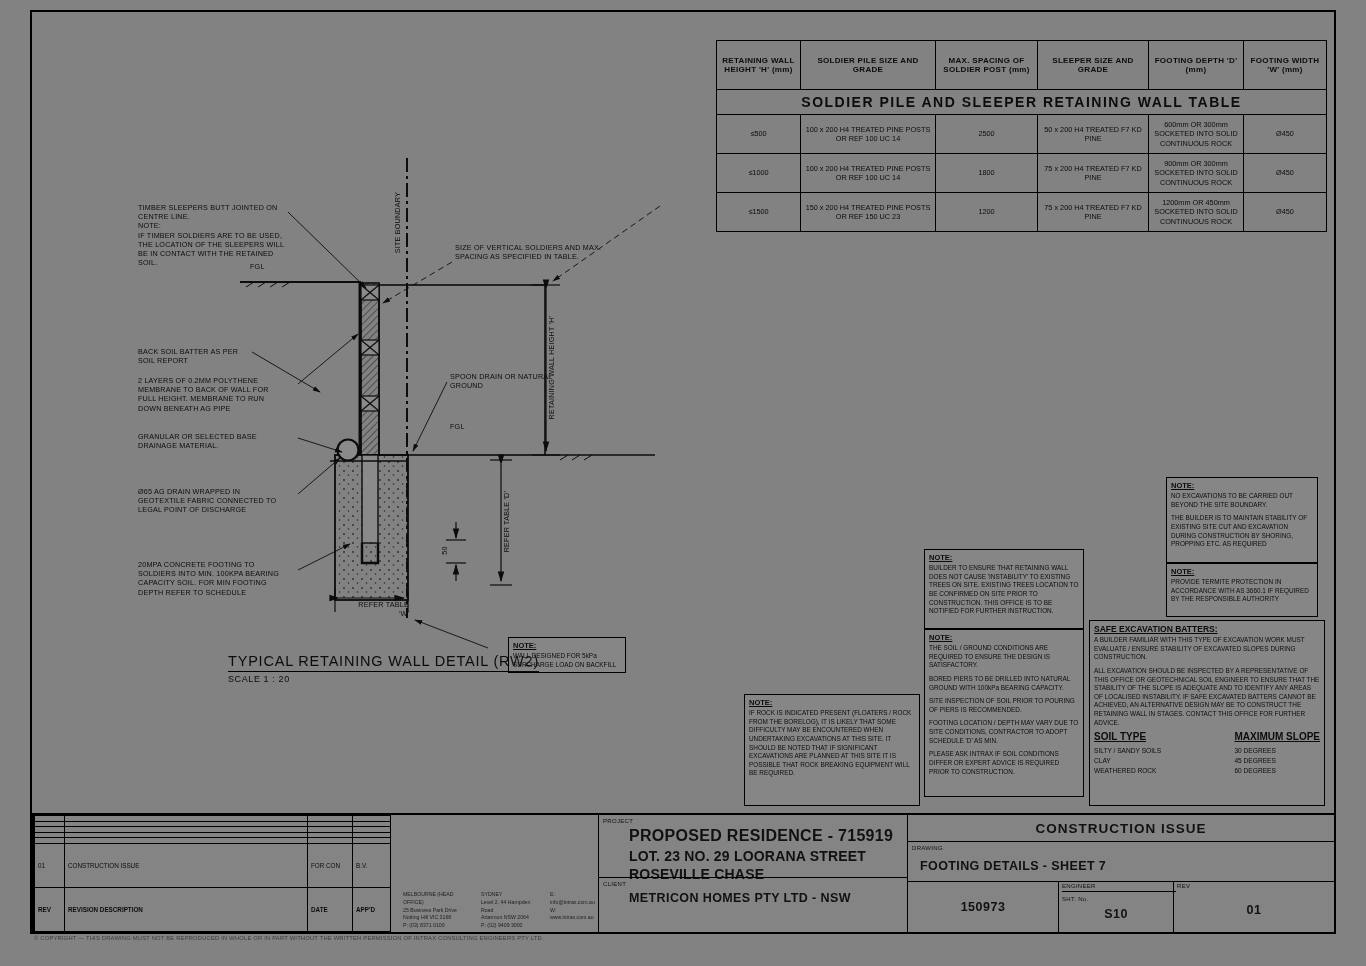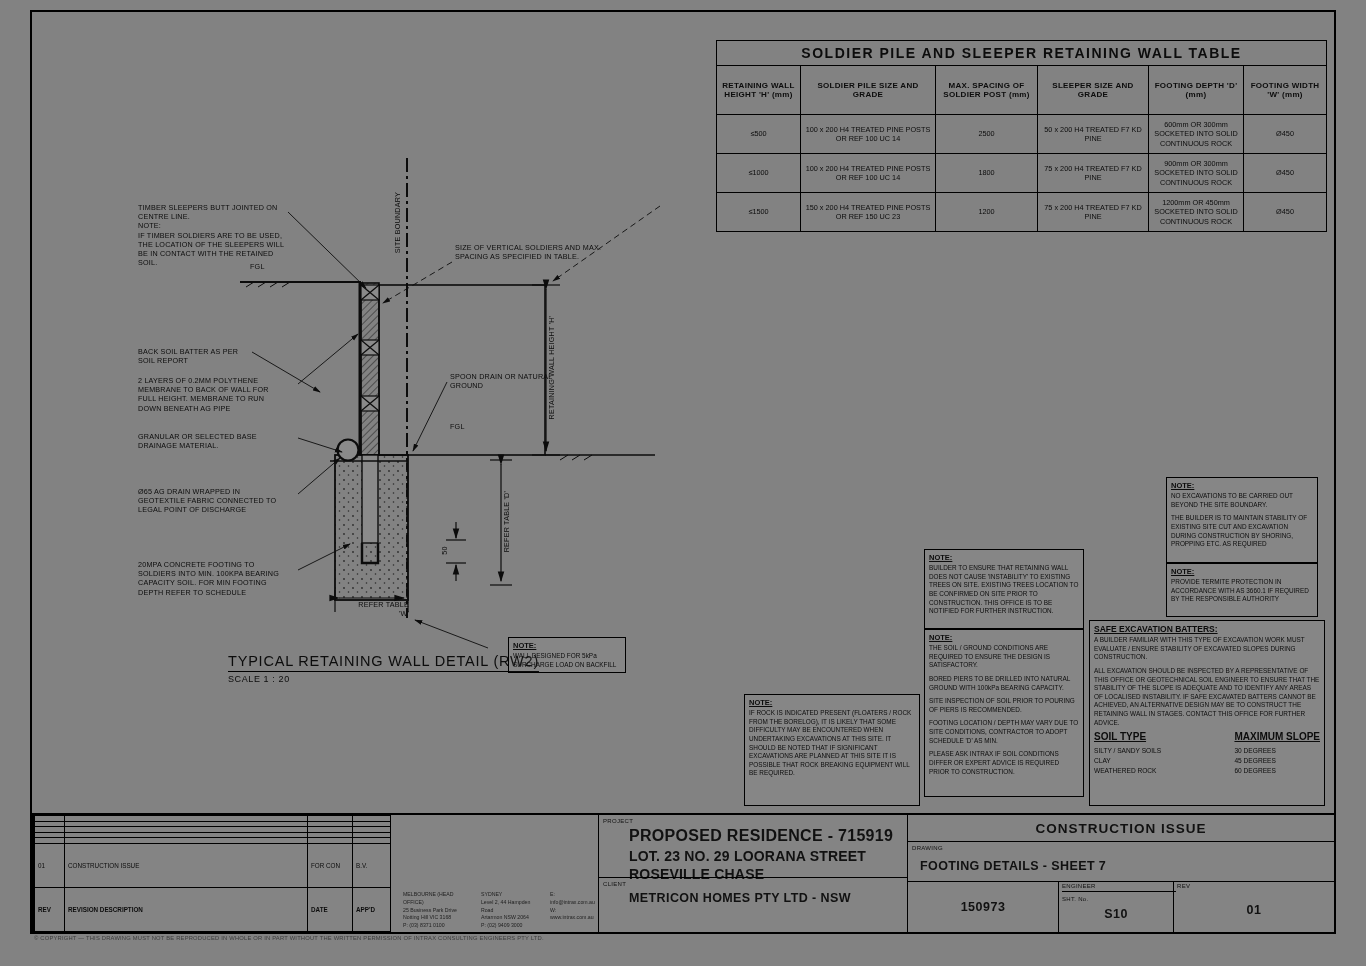--- a/index.html
+++ b/index.html
@@ -184,30 +184,30 @@
   <colgroup>
       <col style="width:84px">
       <col style="width:135px">
       <col style="width:102px">
       <col style="width:111px">
       <col style="width:95px">
       <col style="width:83px">
     </colgroup>
   <tbody>
       <tr>
-        <td class="rw-title" colspan="6">SOLDIER PILE AND SLEEPER RETAINING WALL TABLE</td>
-      </tr>
-  <tr>
     <td class="rw-head">RETAINING WALL HEIGHT 'H' (mm)</td>
     <td class="rw-head">SOLDIER PILE SIZE AND GRADE</td>
     <td class="rw-head">MAX. SPACING OF SOLDIER POST (mm)</td>
     <td class="rw-head">SLEEPER SIZE AND GRADE</td>
     <td class="rw-head">FOOTING DEPTH 'D' (mm)</td>
     <td class="rw-head">FOOTING WIDTH 'W' (mm)</td>
   </tr>
+  <tr>
+        <td class="rw-title" colspan="6">SOLDIER PILE AND SLEEPER RETAINING WALL TABLE</td>
+      </tr>
   <tr>
     <td class="rw-cell">≤500</td>
     <td class="rw-cell">100 x 200 H4 TREATED PINE POSTS OR REF 100 UC 14</td>
     <td class="rw-cell">2500</td>
     <td class="rw-cell">50 x 200 H4 TREATED F7 KD PINE</td>
     <td class="rw-cell">600mm OR 300mm SOCKETED INTO SOLID CONTINUOUS ROCK</td>
     <td class="rw-cell">Ø450</td>
   </tr>
   <tr>
     <td class="rw-cell">≤1000</td>

